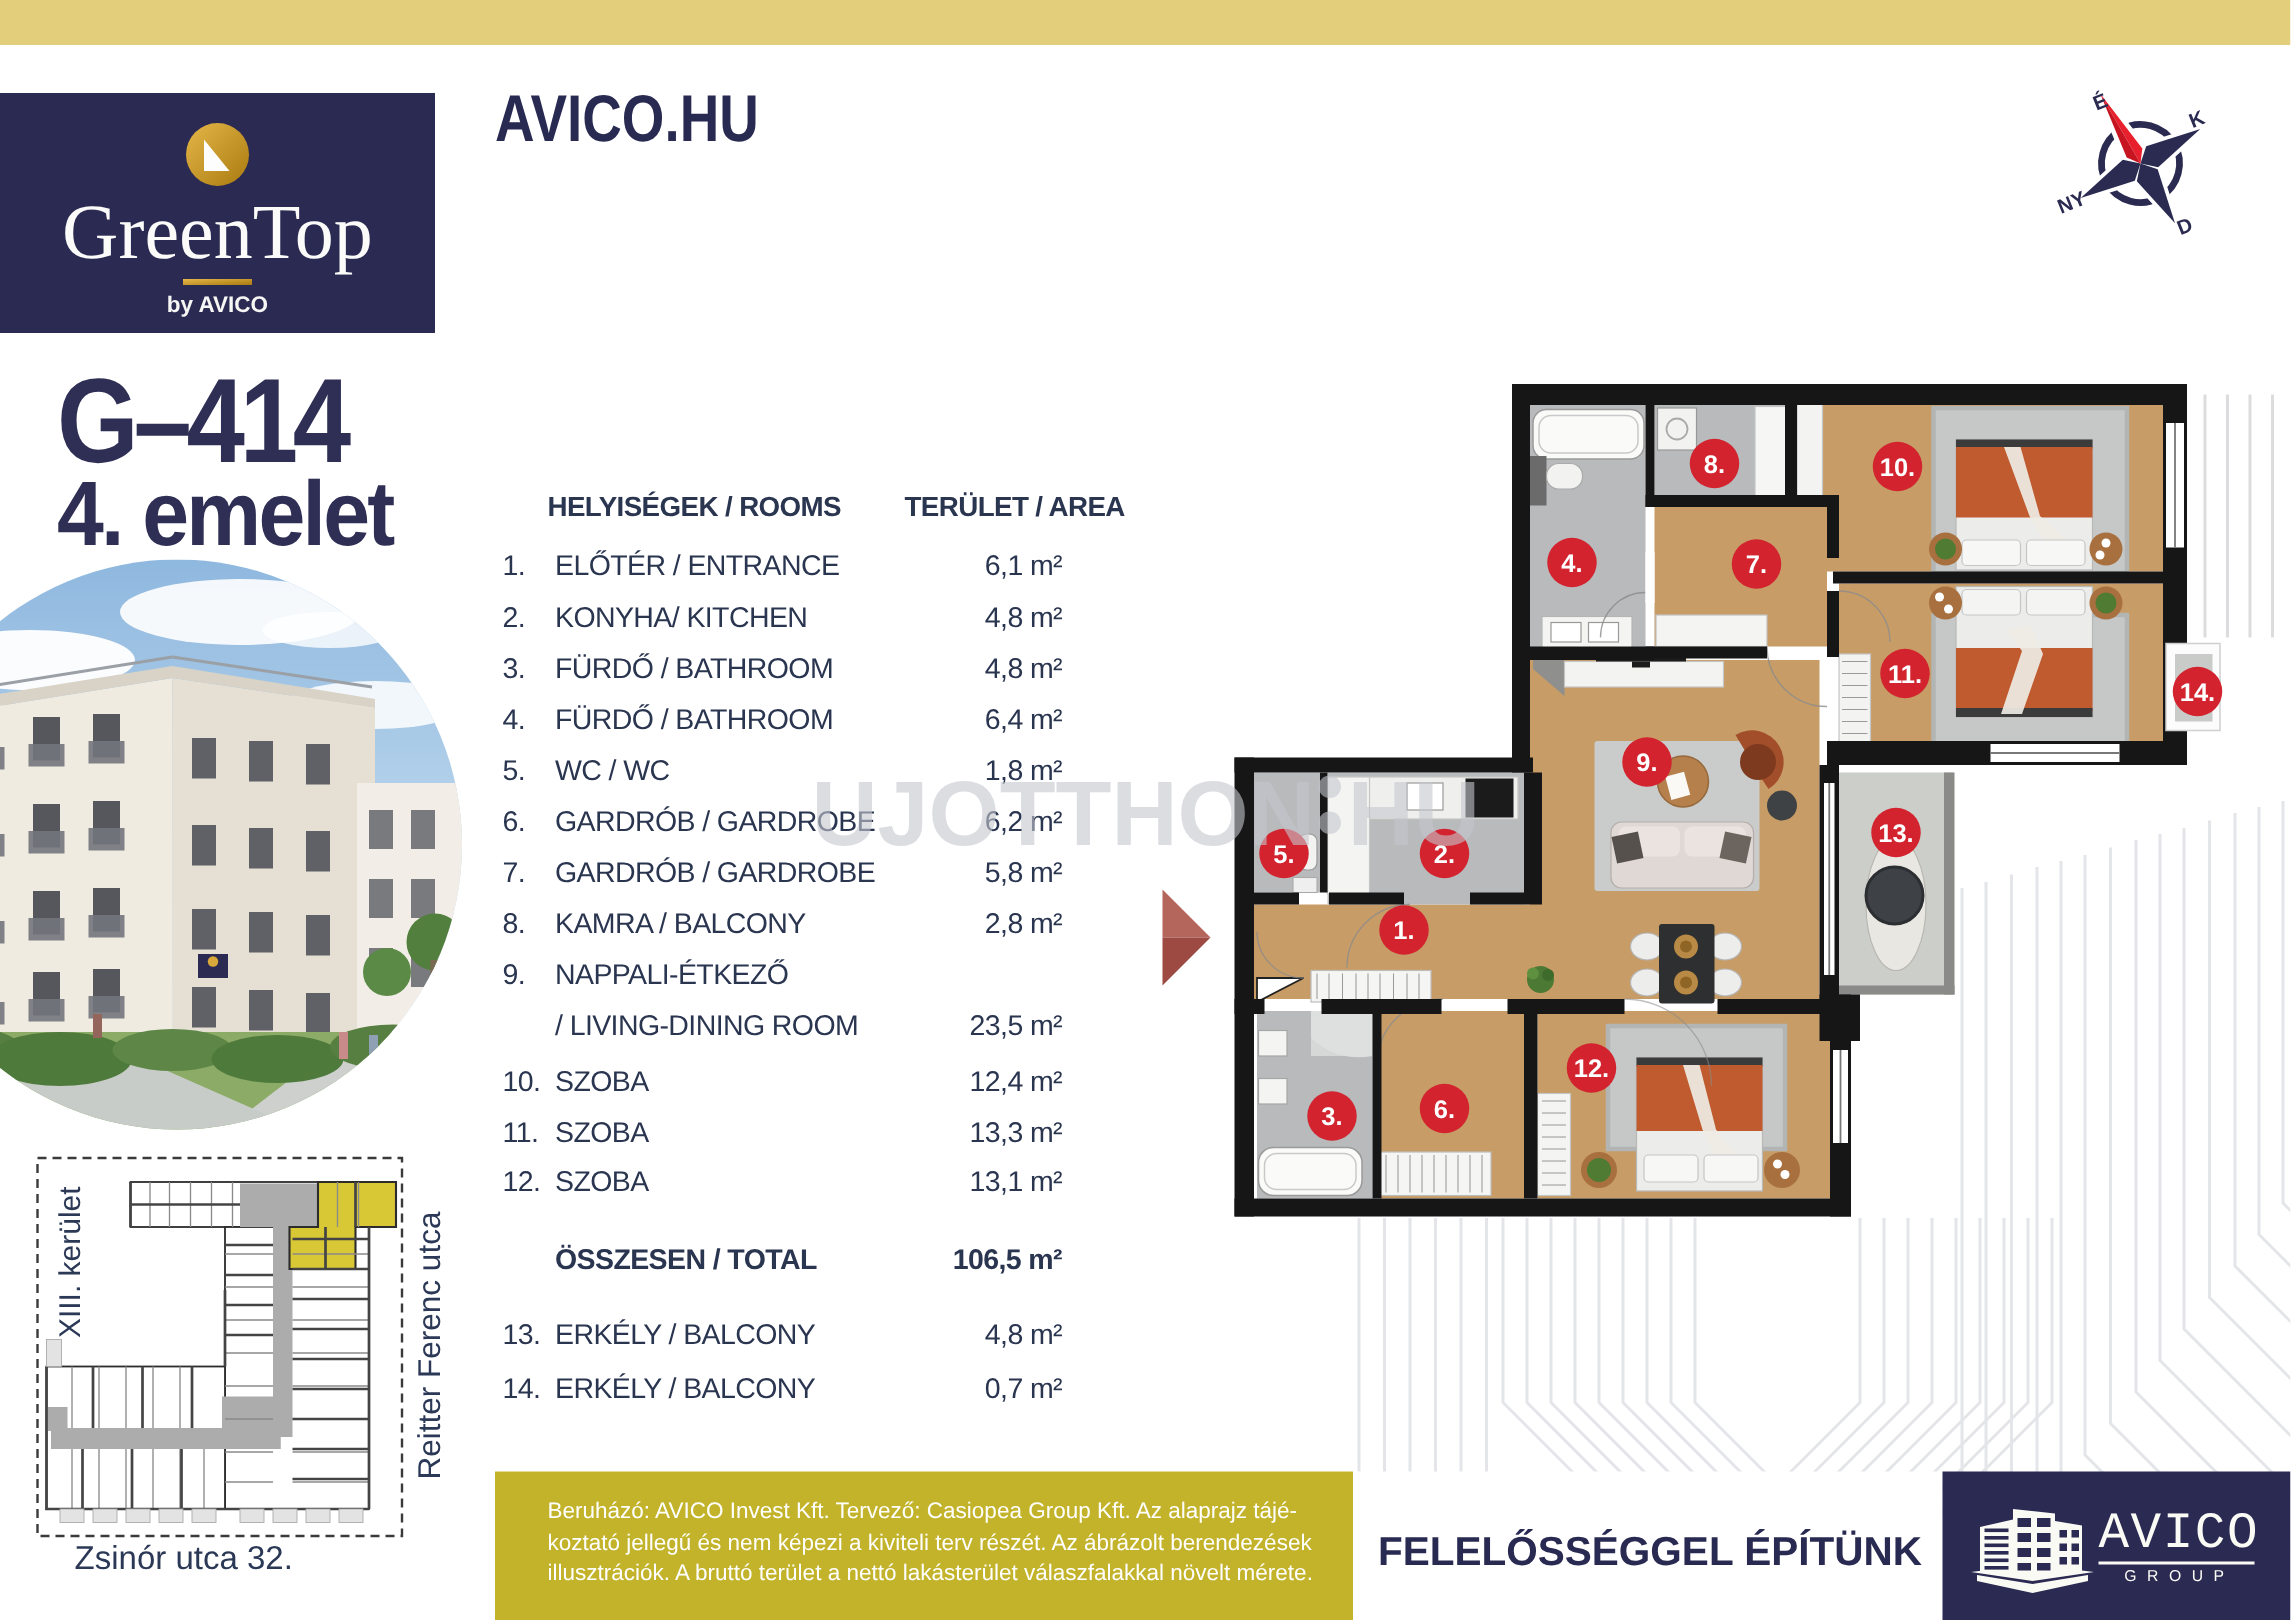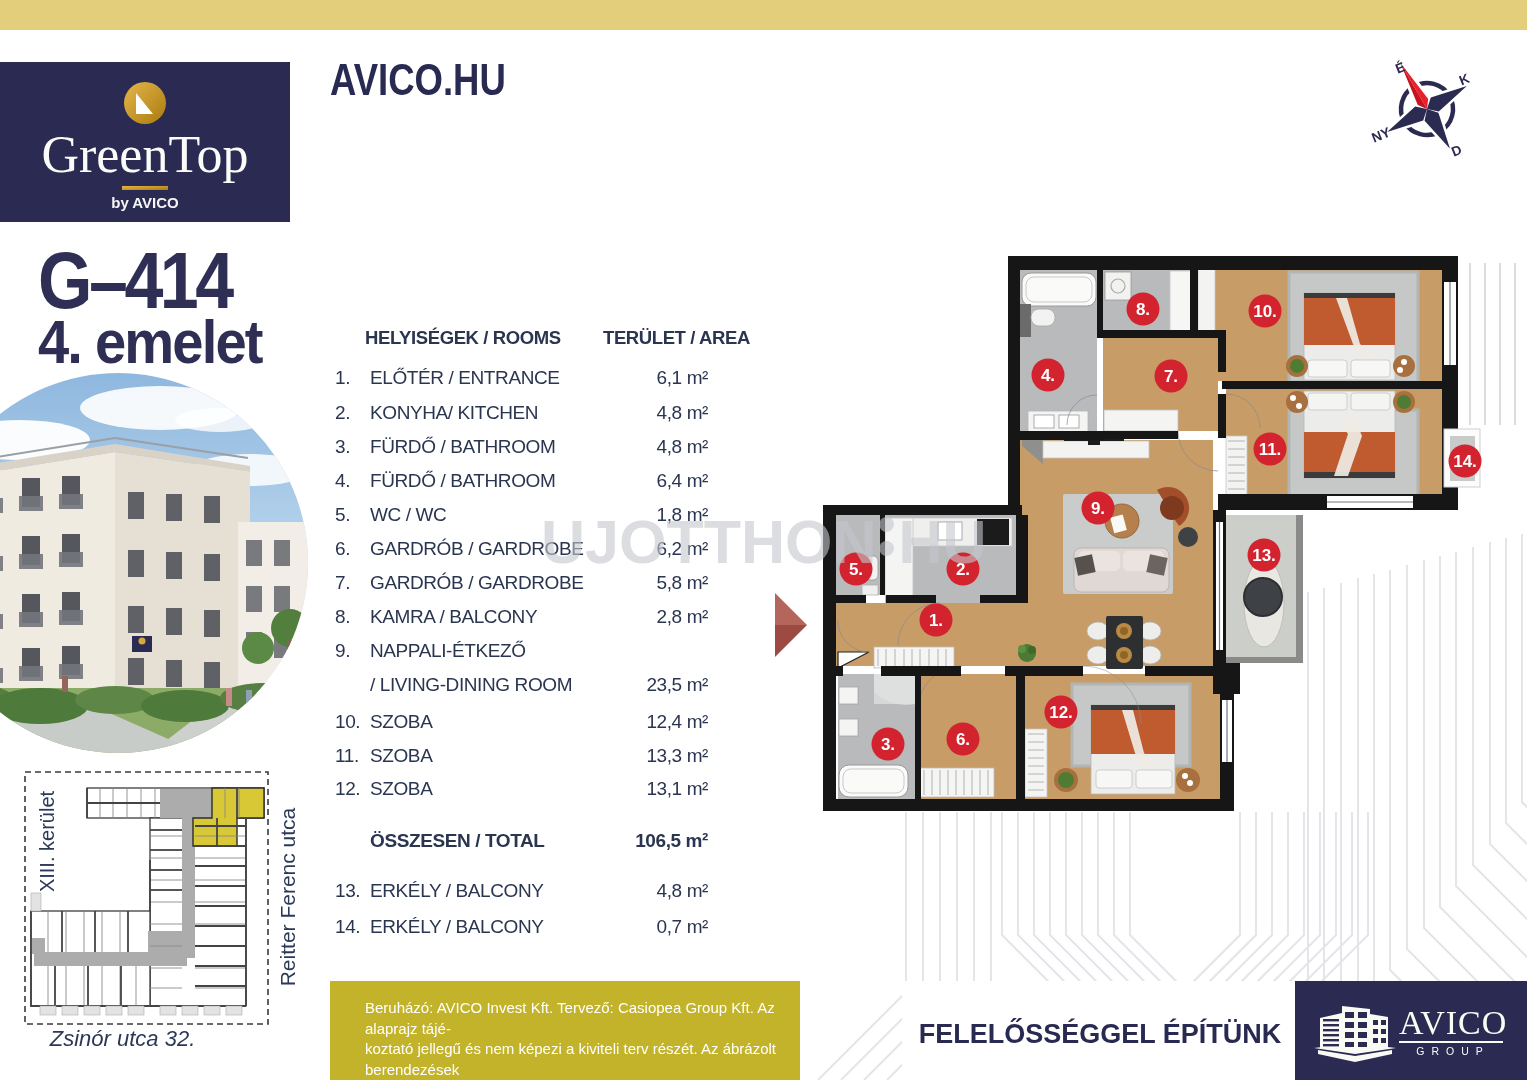--- a/index.html
+++ b/index.html
@@ -686,23 +686,23 @@
       <span class="abs" style="right:0;">106,5 m²</span>
     </div>
 </div>
 
 <div class="abs" style="left:541px;top:507px;font-size:61px;font-weight:bold;color:rgba(197,199,205,0.6);letter-spacing:0px;white-space:nowrap;z-index:40;">UJOTTHON<span style="display:inline-block;width:22px;position:relative;"><span style="position:absolute;left:2px;top:-46px;width:15px;height:15px;border-radius:50%;background:rgba(197,199,205,0.6);"></span><span style="position:absolute;left:2px;top:-22px;width:15px;height:15px;border-radius:50%;background:rgba(197,199,205,0.6);"></span></span>HU</div>
 
 <div class="abs" style="left:-25px;top:830px;width:145px;text-align:center;font-size:20px;color:#2B3957;transform:rotate(-90deg);">XIII. kerület</div>
 
 <div class="abs" style="left:190px;top:885px;width:195px;text-align:center;font-size:21px;color:#2B3957;transform:rotate(-90deg);">Reitter Ferenc utca</div>
 
-<div class="abs" style="left:30px;top:1026px;width:185px;text-align:center;font-size:22px;color:#2B3957;font-style:italic;">Zsinór utca 32.</div>
-
-<div class="abs" style="left:330px;top:981px;width:470px;height:99px;background:#C3B32B;color:#fff;font-size:15px;line-height:20.5px;padding:17px 0 0 35px;box-sizing:border-box;">
+<div class="abs" style="left:30px;top:1026px;width:185px;text-align:center;font-size:22px;color:#2B3957;">Zsinór utca 32.</div>
+
+<div class="abs" style="left:330px;top:981px;width:572px;height:99px;background:#C3B32B;color:#fff;font-size:15px;line-height:20.5px;padding:17px 0 0 35px;box-sizing:border-box;">
 Beruházó: AVICO Invest Kft. Tervező: Casiopea Group Kft. Az alaprajz tájé-<br>
 koztató jellegű és nem képezi a kiviteli terv részét. Az ábrázolt berendezések<br>
 illusztrációk. A bruttó terület a nettó lakásterület válaszfalakkal növelt mérete.
 </div>
 
 <div class="abs" style="left:880px;top:1019px;width:440px;text-align:center;font-size:27px;font-weight:bold;color:#292A52;white-space:nowrap;">FELELŐSSÉGGEL ÉPÍTÜNK</div>
 
 <div class="abs" style="left:1295px;top:981px;width:232px;height:99px;background:#2B2A52;"></div>
 
 <svg class="abs" style="left:1312px;top:1000px;" width="86" height="66" viewBox="0 0 86 66">
@@ -730,15 +730,15 @@
       <rect x="46" y="42" width="9" height="5"></rect>
 <rect x="61" y="20" width="5" height="5"></rect>
       <rect x="69" y="20" width="5" height="5"></rect>
 <rect x="61" y="29" width="5" height="5"></rect>
       <rect x="69" y="29" width="5" height="5"></rect>
 <rect x="61" y="38" width="5" height="5"></rect>
       <rect x="69" y="38" width="5" height="5"></rect>
 </g>
 </svg>
 
-<div class="abs" style="left:1399px;top:1004px;width:106px;text-align:center;font-family:Liberation Serif, serif;font-size:34px;color:#FBFBF6;letter-spacing:1px;">AVICO</div>
+<div class="abs" style="left:1399px;top:1004px;width:106px;text-align:center;font-family:Liberation Mono, monospace;font-size:34px;color:#FBFBF6;letter-spacing:1px;">AVICO</div>
 <div class="abs" style="left:1399px;top:1041px;width:104px;height:1.5px;background:#FBFBF6;"></div>
 <div class="abs" style="left:1401px;top:1045px;width:104px;text-align:center;font-size:10.5px;color:#FBFBF6;letter-spacing:7px;">GROUP</div>
 
 </body></html>

